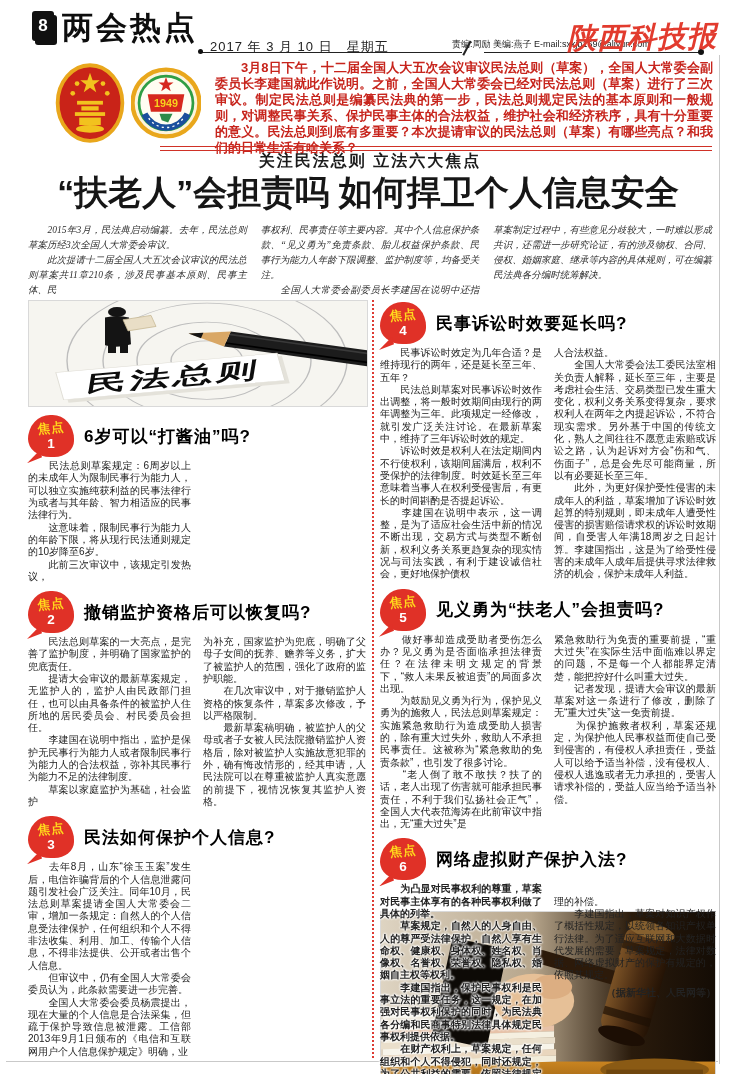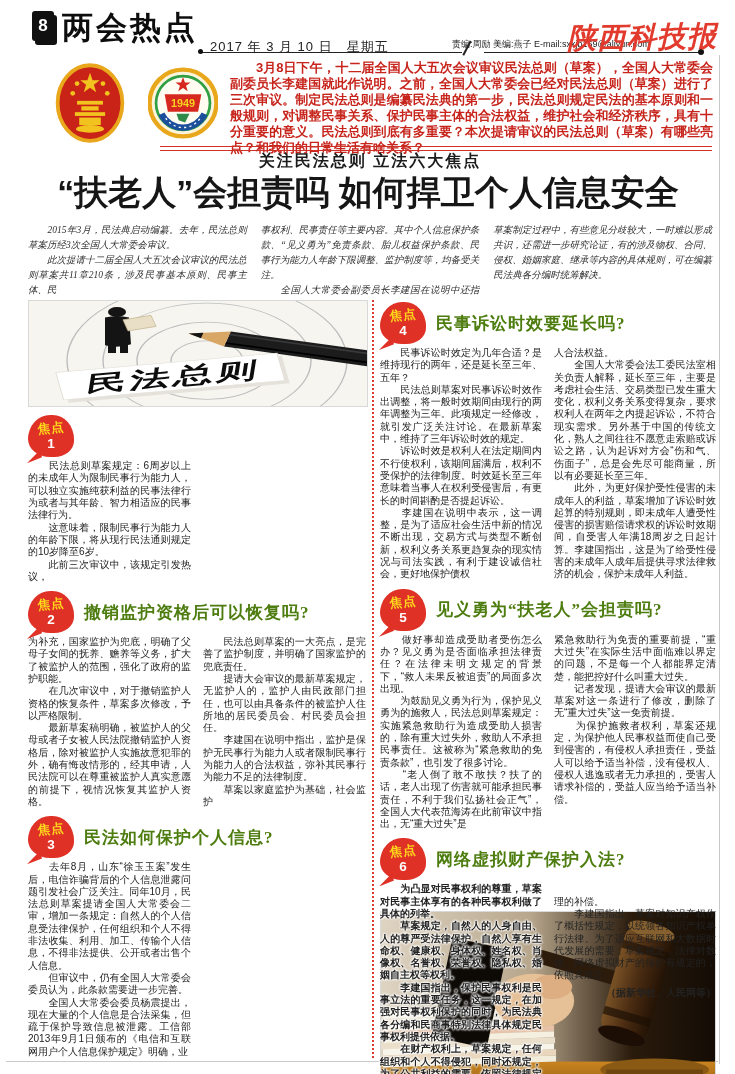--- a/index.html
+++ b/index.html
@@ -16,21 +16,21 @@
   .hdr-editors{font-size:9px;color:#222;position:absolute;left:420px;top:26px;}
   .hdr-rule1{position:absolute;left:170px;top:40px;width:260px;border-bottom:1.5px solid #222;}
   .hdr-rule2{position:absolute;left:452px;top:40px;width:216px;border-bottom:1.5px solid #222;}
   .hdr-slash{position:absolute;left:434px;top:28px;width:1.5px;height:16px;background:#222;transform:rotate(28deg);}
   .hdr-dot1{position:absolute;left:166px;top:37px;width:5px;height:5px;background:#111;border-radius:50%;}
   .hdr-dot2{position:absolute;left:666px;top:37px;width:6px;height:6px;background:#111;border-radius:50%;}
   .masthead{position:absolute;right:0;top:6px;font-family:"Liberation Serif",serif;font-style:italic;
             font-weight:700;font-size:29px;color:#e23b2e;letter-spacing:1px;transform:rotate(-1deg);}
   
   .intro-row{position:absolute;left:55px;top:60px;width:658px;display:flex;gap:12px;}
-  .emblems{display:flex;gap:23px;flex:0 0 148px;padding-top:2px;text-align:center;}
+  .emblems{display:flex;gap:6px;flex:0 0 148px;padding-top:2px;text-align:center;}
   .intro-txt{flex:1;font-size:13px;font-weight:700;color:#c7241c;line-height:15.9px;
              text-align:justify;text-indent:2em;}
   .intro-rule{position:absolute;left:160px;top:146px;width:552px;height:3px;
               border-top:1px solid #d03127;border-bottom:1px solid #d03127;}
   
   .kicker{position:absolute;left:30px;top:151px;width:680px;text-align:center;
           font-family:Liberation Sans, sans-serif;font-weight:700;font-size:16px;letter-spacing:2px;color:#1c1c1c;}
   .headline{position:absolute;left:14px;top:170px;width:708px;text-align:center;
             font-size:34px;font-weight:900;letter-spacing:0px;color:#161616;white-space:nowrap;}
   
@@ -47,21 +47,21 @@
   .photo-frame{border:1px solid #d9d9d9;}
   .focus{margin-top:6px;}
   .focus-head{display:flex;align-items:center;gap:10px;margin:2px 0 3px 0;}
   .badge{position:relative;flex:0 0 46px;width:46px;height:42px;background:#e03127;
          border-radius:52% 50% 46% 52% / 62% 62% 42% 46%;}
   .badge:before{content:"";position:absolute;left:-1px;bottom:-6px;width:15px;height:13px;background:#e03127;
                 clip-path:polygon(0 100%,85% 0,100% 55%);}
   .badge .bl{color:#ffd91c;font-weight:900;font-size:12.5px;text-align:center;letter-spacing:1px;
              padding-top:5px;transform:rotate(-5deg);}
   .badge .bn{color:#fff;font-weight:700;font-size:13.5px;text-align:center;line-height:1.05;}
-  .f-title{font-family:Liberation Serif, serif;font-weight:700;font-size:17px;color:#4d7c0f;letter-spacing:1px;text-align:center;}
+  .f-title{font-family:Liberation Sans, sans-serif;font-weight:700;font-size:17px;color:#000000;letter-spacing:1px;text-align:center;}
   .focus-body{display:flex;gap:12px;}
   .col{width:calc(50% - 6px);font-size:10px;line-height:12.3px;color:#222;
        text-align:justify;white-space:pre-line;}
   
   .f6{position:relative;flex:1;}
   .f6 .focus-body{position:relative;z-index:2;}
   .f6 .col-over{text-shadow:0 1px 2px #fff,0 -1px 2px #fff,1px 0 2px #fff,-1px 0 2px #fff;font-weight:700;}
   .gavel-wrap{position:absolute;left:0;right:2px;bottom:2px;height:192px;z-index:1;}
   .attribution{font-weight:700;text-align:right;margin-top:5px;}
   
@@ -160,44 +160,45 @@
           <text x="142" y="150" text-anchor="middle" font-size="40" font-weight="bold" fill="#0d0d0d" font-family="Liberation Sans, sans-serif" font-style="italic" letter-spacing="4">民法总则</text>
         </g>
       </svg>
 
       <div class="focus">
         <div class="focus-head">
           <div class="badge">
             <div class="bl">焦点</div>
             <div class="bn">1</div>
           </div>
+          <div class="f-title">6岁可以“打酱油”吗?</div>
         </div>
         <div class="focus-body">
           <div class="col">　　民法总则草案规定：6周岁以上的未成年人为限制民事行为能力人，可以独立实施纯获利益的民事法律行为或者与其年龄、智力相适应的民事法律行为。
 　　这意味着，限制民事行为能力人的年龄下限，将从现行民法通则规定的10岁降至6岁。
 　　此前三次审议中，该规定引发热议，</div>
         </div>
       </div>
 
       <div class="focus">
         <div class="focus-head">
           <div class="badge">
             <div class="bl">焦点</div>
             <div class="bn">2</div>
           </div>
           <div class="f-title">撤销监护资格后可以恢复吗?</div>
         </div>
         <div class="focus-body">
-          <div class="col">为补充，国家监护为兜底，明确了父母子女间的抚养、赡养等义务，扩大了被监护人的范围，强化了政府的监护职能。
-　　在几次审议中，对于撤销监护人资格的恢复条件，草案多次修改，予以严格限制。
-　　最新草案稿明确，被监护人的父母或者子女被人民法院撤销监护人资格后，除对被监护人实施故意犯罪的外，确有悔改情形的，经其申请，人民法院可以在尊重被监护人真实意愿的前提下，视情况恢复其监护人资格。</div>
           <div class="col">　　民法总则草案的一大亮点，是完善了监护制度，并明确了国家监护的兜底责任。
 　　提请大会审议的最新草案规定，无监护人的，监护人由民政部门担任，也可以由具备条件的被监护人住所地的居民委员会、村民委员会担任。
 　　李建国在说明中指出，监护是保护无民事行为能力人或者限制民事行为能力人的合法权益，弥补其民事行为能力不足的法律制度。
 　　草案以家庭监护为基础，社会监护</div>
+          <div class="col">为补充，国家监护为兜底，明确了父母子女间的抚养、赡养等义务，扩大了被监护人的范围，强化了政府的监护职能。
+　　在几次审议中，对于撤销监护人资格的恢复条件，草案多次修改，予以严格限制。
+　　最新草案稿明确，被监护人的父母或者子女被人民法院撤销监护人资格后，除对被监护人实施故意犯罪的外，确有悔改情形的，经其申请，人民法院可以在尊重被监护人真实意愿的前提下，视情况恢复其监护人资格。</div>
         </div>
       </div>
 
       <div class="focus">
         <div class="focus-head">
           <div class="badge">
             <div class="bl">焦点</div>
             <div class="bn">3</div>
           </div>
           <div class="f-title">民法如何保护个人信息?</div>

